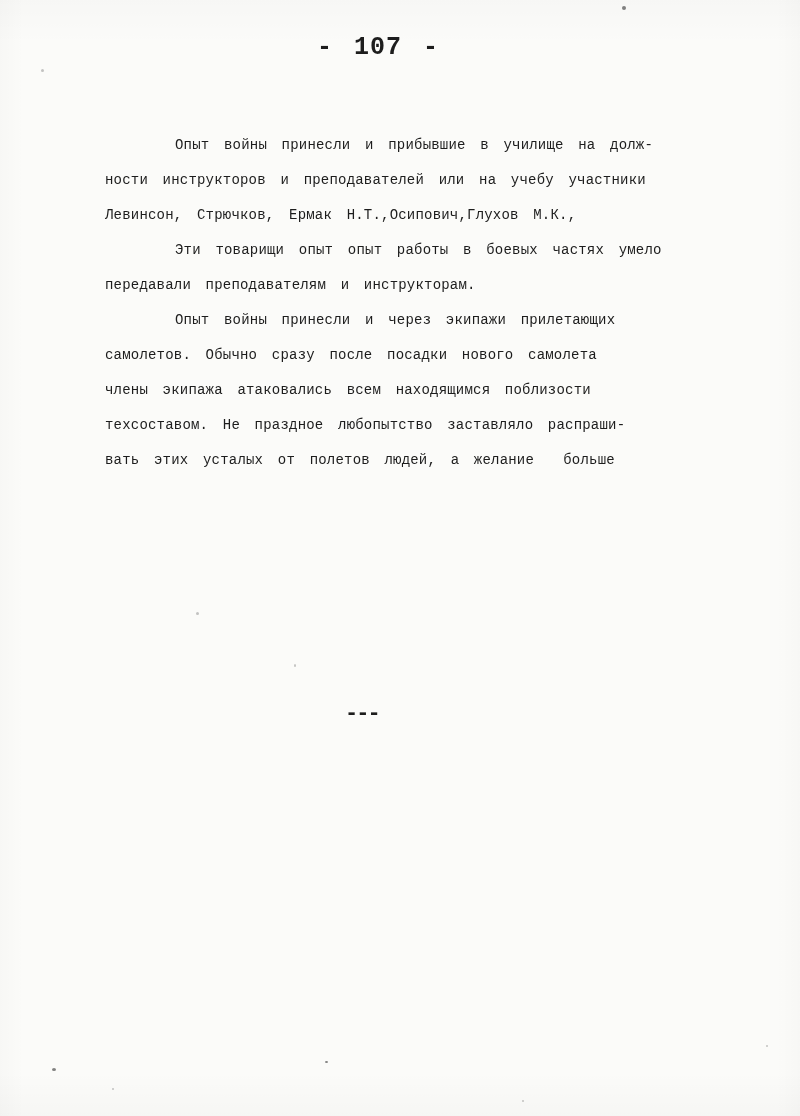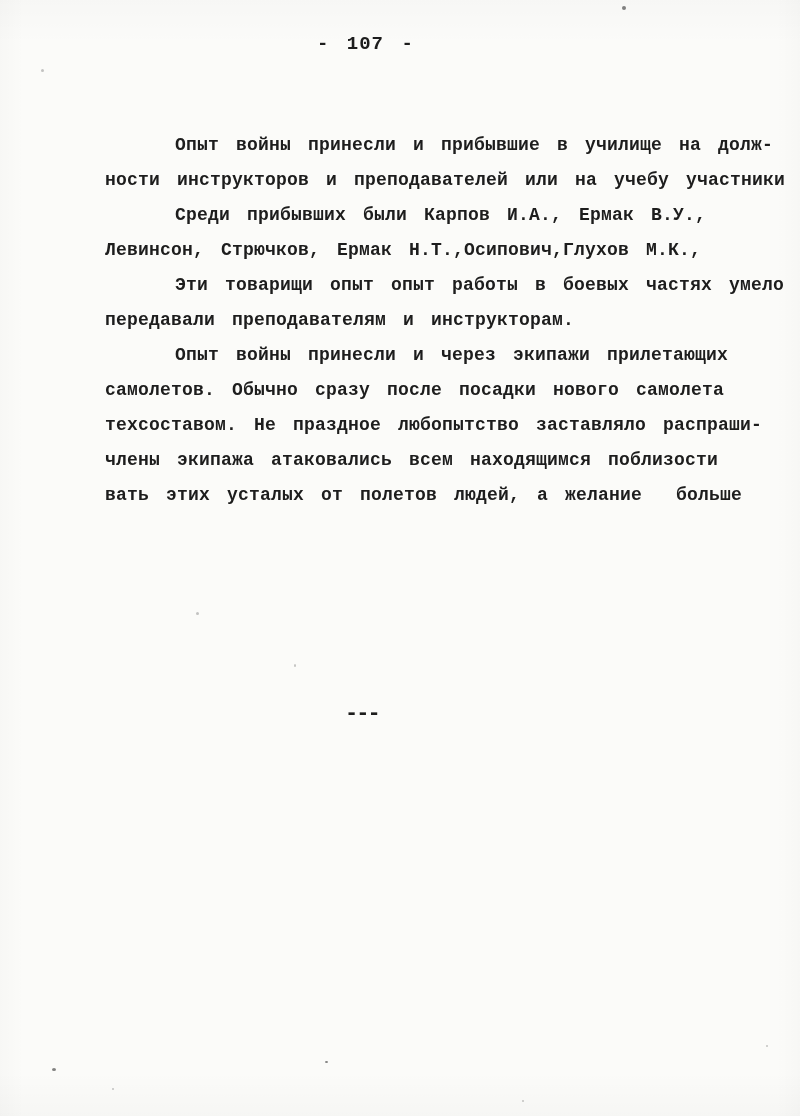--- a/index.html
+++ b/index.html
@@ -20,35 +20,35 @@
     inset: 0;
     
     background:
       linear-gradient(180deg, rgba(0,0,0,0.015) 0%, rgba(0,0,0,0) 4%, rgba(0,0,0,0) 96%, rgba(0,0,0,0.02) 100%),
       linear-gradient(90deg, rgba(0,0,0,0.015) 0%, rgba(0,0,0,0) 3%, rgba(0,0,0,0) 97%, rgba(0,0,0,0.015) 100%);
   }
   .page-number {
     position: absolute;
     left: 317px;
     top: 33px;
-    font-size: 19px;
+    font-size: 25px;
     font-weight: bold;
     letter-spacing: 1px;
     word-spacing: 5px;
     white-space: pre;
   }
   .text-block {
     position: absolute;
     left: 105px;
     top: 128px;
     width: 680px;
   }
   .line {
-    font-size: 18px;
-    font-weight: bold;
+    font-size: 14px;
+    font-weight: normal;
     line-height: 35px;
     height: 35px;
     white-space: pre;
     word-spacing: 6px;
     letter-spacing: 0.2px;
   }
   .line.indent {
     padding-left: 70px;
   }
   .end-divider {
@@ -69,28 +69,27 @@
 </head>
 <body style="--ink: #1d1d1d; --paper: #fbfbf9;">
 
 <div class="page">
 
   <div class="page-number">- 107 -</div>
 
   <div class="text-block" id="lines-container">
       <div class="line indent">Опыт войны принесли и прибывшие в училище на долж-</div>
       <div class="line">ности инструкторов и преподавателей или на учебу участники</div>
-      <div class="line indent">Среди прибывших были Карпов И.А., Ермак В.У.,</div>
       <div class="line">Левинсон, Стрючков, Ермак Н.Т.,Осипович,Глухов М.К.,</div>
       <div class="line indent">Эти товарищи опыт опыт работы в боевых частях умело</div>
       <div class="line">передавали преподавателям и инструкторам.</div>
       <div class="line indent">Опыт войны принесли и через экипажи прилетающих</div>
       <div class="line">самолетов. Обычно сразу после посадки нового самолета</div>
+      <div class="line">члены экипажа атаковались всем находящимся поблизости</div>
       <div class="line">техсоставом. Не праздное любопытство заставляло распраши-</div>
-      <div class="line">члены экипажа атаковались всем находящимся поблизости</div>
       <div class="line">вать этих усталых от полетов людей, а желание  больше</div>
     </div>
 
   <div class="end-divider">---</div>
 
   <div class="speck" style="left:622px; top:6px;  width:4px; height:4px;"></div>
   <div class="speck light" style="left:41px;  top:69px; width:3px; height:3px;"></div>
   <div class="speck light" style="left:196px; top:612px;width:3px; height:3px;"></div>
   <div class="speck" style="left:52px;  top:1068px;width:4px; height:3px;"></div>
   <div class="speck" style="left:325px; top:1061px;width:3px; height:2px;"></div>

